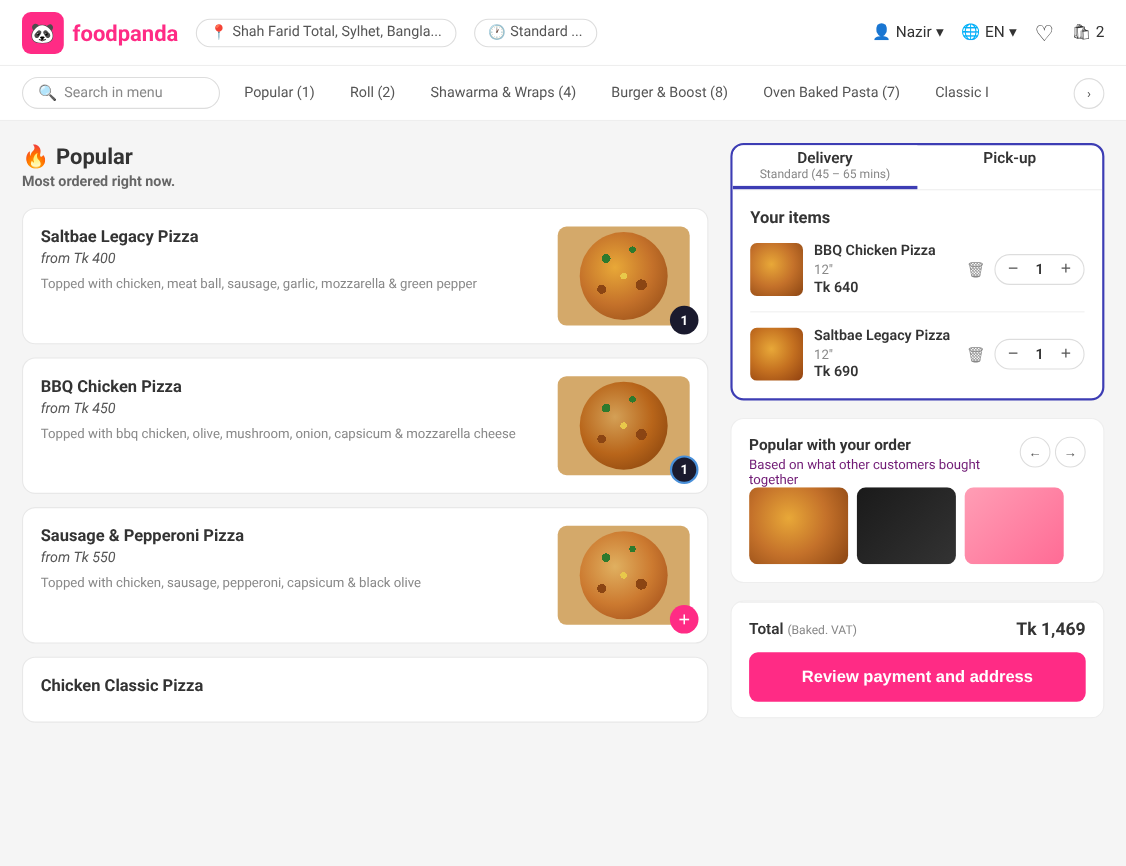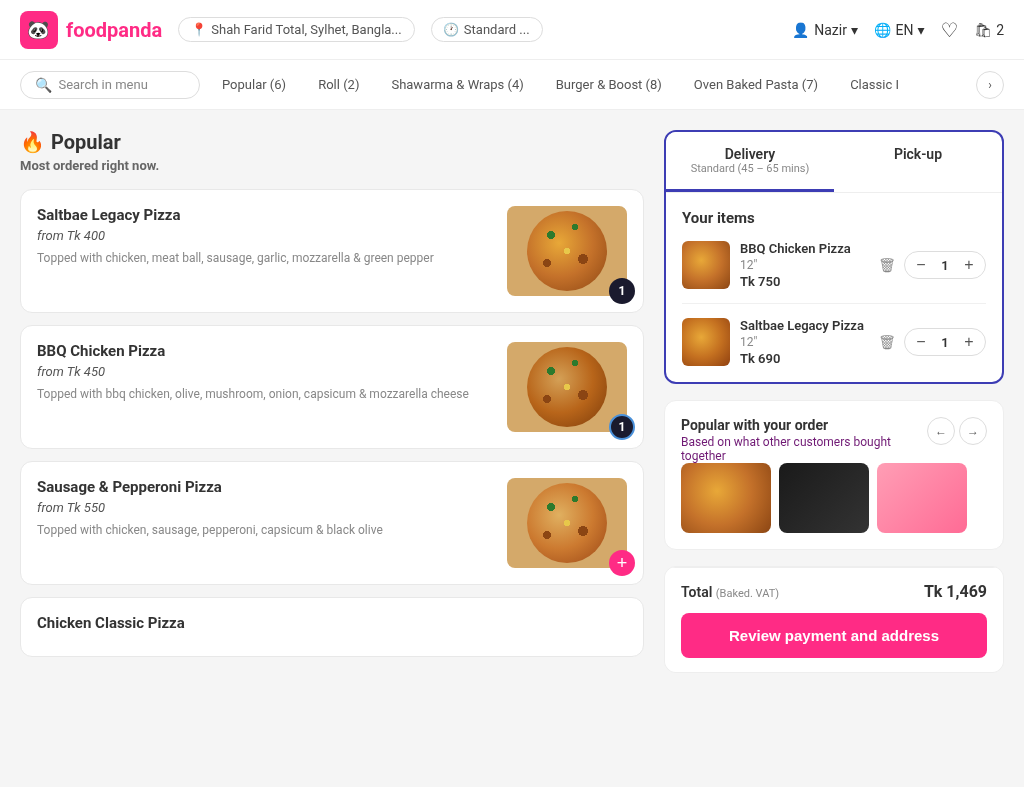--- a/index.html
+++ b/index.html
@@ -280,21 +280,21 @@
       border-radius: 12px;
       overflow: hidden;
       margin-bottom: 16px;
     }
     .delivery-tabs {
       display: flex;
       border-bottom: 1px solid #eee;
     }
     .delivery-tab {
       flex: 1;
-      padding: 14px;
+      padding: 4px;
       text-align: center;
       cursor: pointer;
     }
     .delivery-tab.active {
       background: #fff;
       border-bottom: 3px solid #3d3db4;
     }
     .delivery-tab-title { font-size: 14px; font-weight: 600; }
     .delivery-tab-sub { font-size: 11px; color: #888; text-align: center; }
     .cart-items-section { padding: 16px; }
@@ -451,21 +451,21 @@
     </div>
   </div>
 </header>
 
 <nav class="nav-bar">
   <div class="search-box">
     <span class="search-icon-nav">🔍</span>
     <span class="search-placeholder">Search in menu</span>
   </div>
   <div class="nav-tabs">
-    <div class="nav-tab">Popular (6)</div>
+    <div class="nav-tab">Popular (1)</div>
     <div class="nav-tab">Roll (2)</div>
     <div class="nav-tab">Shawarma &amp; Wraps (4)</div>
     <div class="nav-tab">Burger &amp; Boost (8)</div>
     <div class="nav-tab">Oven Baked Pasta (7)</div>
     <div class="nav-tab">Classic I</div>
   </div>
   <div class="nav-chevron">›</div>
 </nav>
 
 <div class="main-content">
@@ -546,21 +546,21 @@
       </div>
 
       <div class="cart-items-section">
         <div class="your-items-title">Your items</div>
 
         <div class="cart-item">
           <div class="cart-item-img"></div>
           <div class="cart-item-details">
             <div class="cart-item-name">BBQ Chicken Pizza</div>
             <div class="cart-item-size">12"</div>
-            <div class="cart-item-price">Tk 750</div>
+            <div class="cart-item-price">Tk 640</div>
           </div>
           <div style="display:flex; align-items:center; gap:4px;">
             <button class="trash-btn">🗑</button>
             <div class="cart-item-controls">
               <button class="qty-btn">−</button>
               <span class="qty-num">1</span>
               <button class="qty-btn">+</button>
             </div>
           </div>
         </div>

